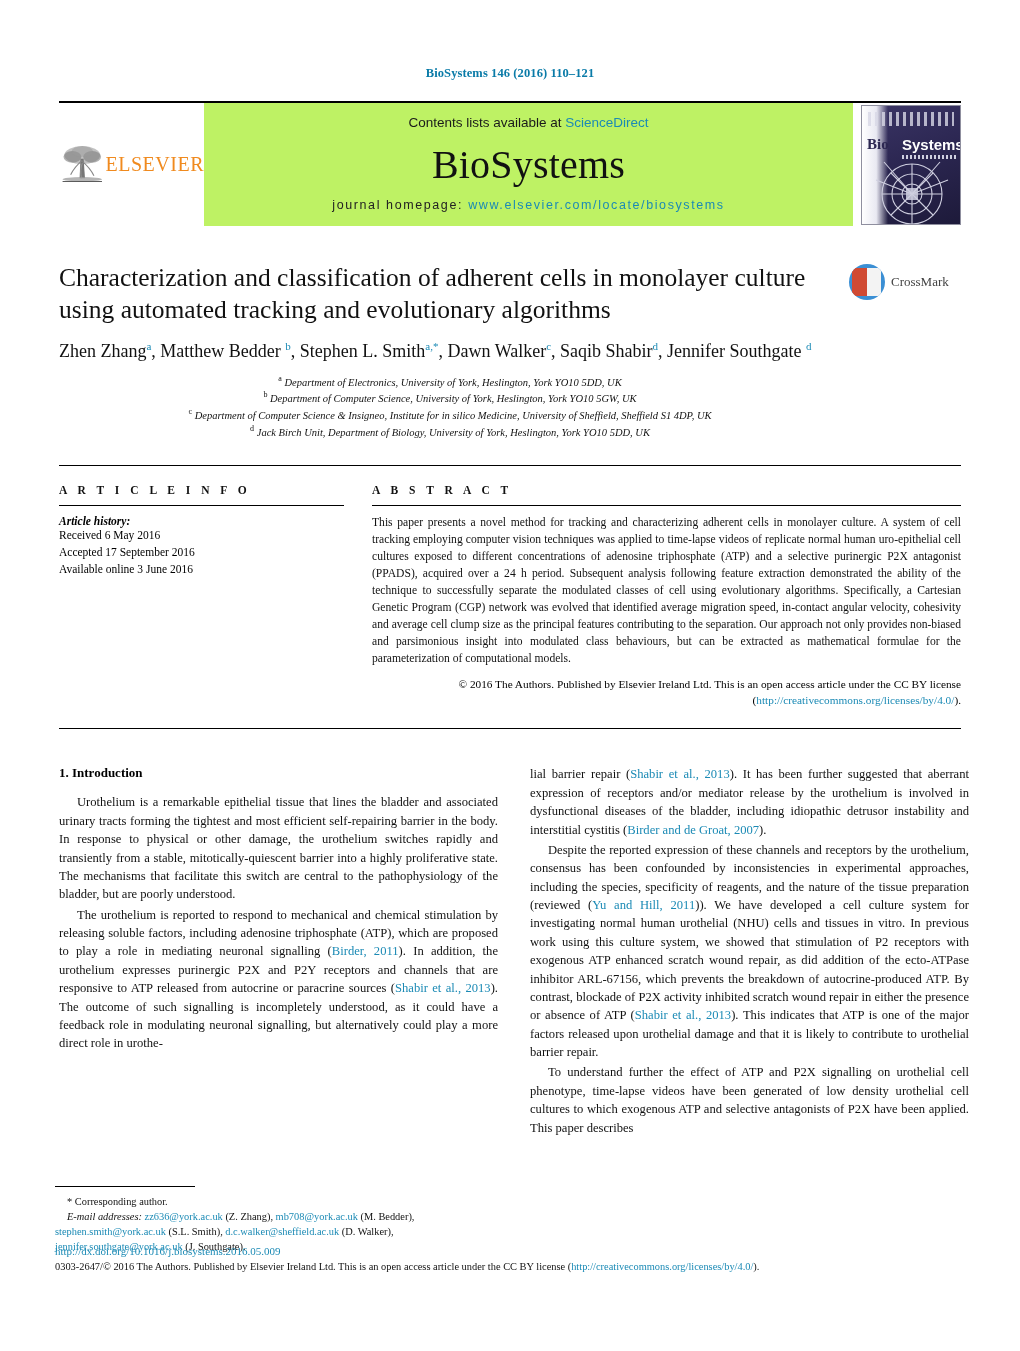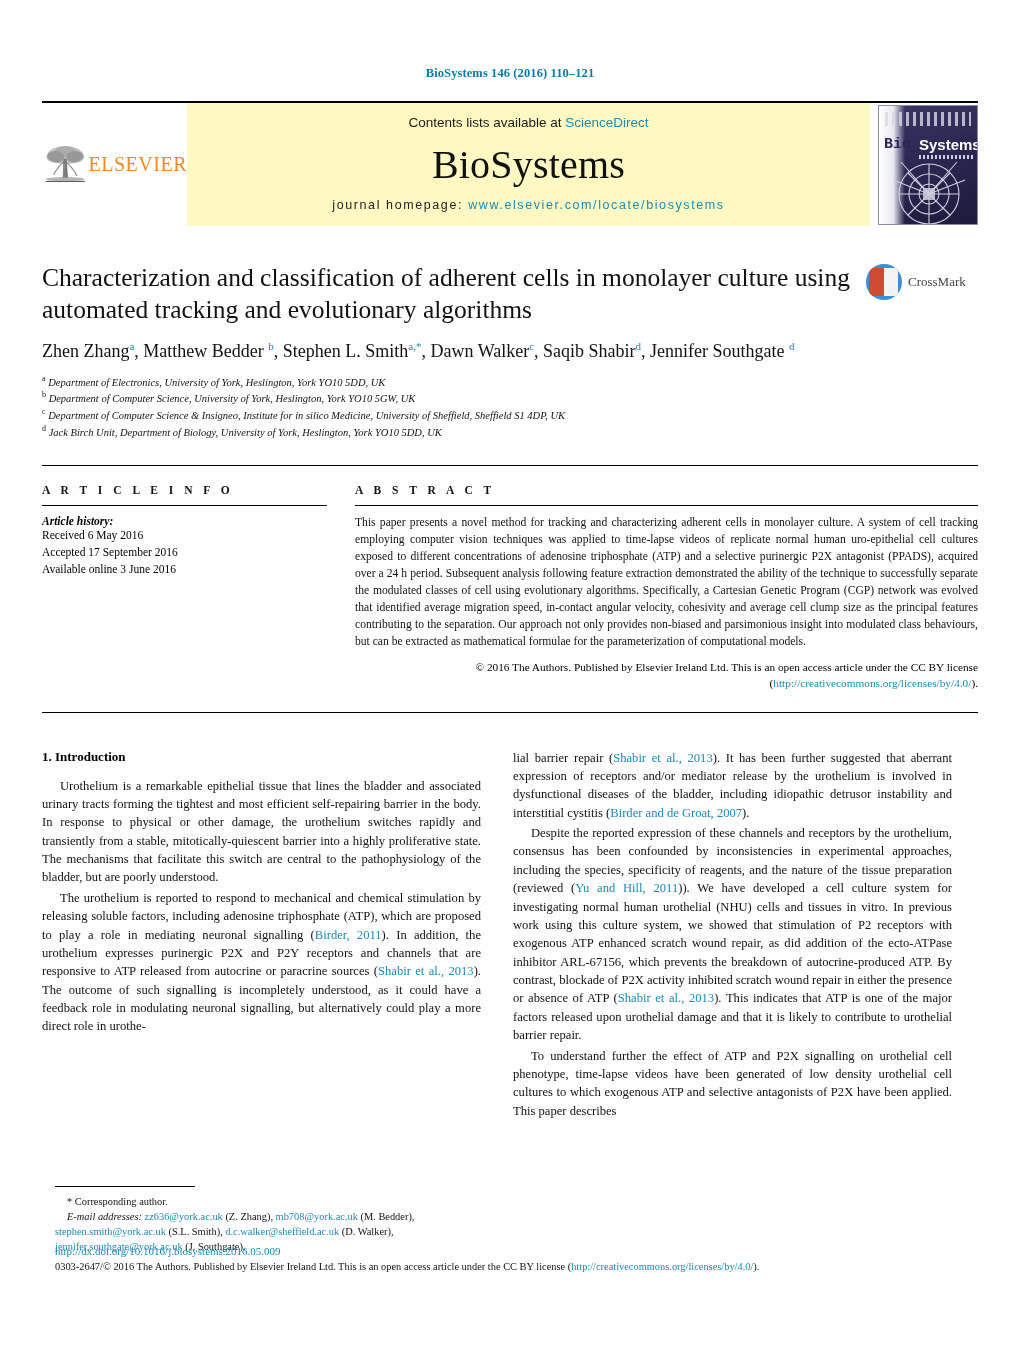--- a/index.html
+++ b/index.html
@@ -10,21 +10,21 @@
     background: #ffffff;
     font-family: "Liberation Serif", "DejaVu Serif", serif;
     color: #000000;
     position: relative;
     overflow: hidden;
   }
   .page {
     position: relative;
     width: 1020px;
     height: 1351px;
-    padding: 0 42px;
+    padding: 0 59px;
   }
 
   
   .running-head {
     text-align: center;
     color: #0a7ba8;
     font-size: 12.5px;
     font-weight: bold;
     padding-top: 66px;
     letter-spacing: 0.1px;
@@ -52,21 +52,21 @@
     font-family: "Liberation Serif", serif;
     font-size: 20px;
     letter-spacing: 0.5px;
     color: #f08a1e;
     font-weight: normal;
     line-height: 1;
     margin-top: 1px;
   }
   .mast-center {
     flex: 1 1 auto;
-    background: #fef9c3;
+    background: #bef264;
     display: flex;
     flex-direction: column;
     align-items: center;
     justify-content: space-between;
     padding: 12px 0 14px 0;
   }
   .contents-line {
     font-size: 13.5px;
     font-family: "Liberation Sans", sans-serif;
     color: #1a1a1a;
@@ -99,21 +99,21 @@
     position: relative;
     overflow: hidden;
     border: 1px solid #8f8f9f;
   }
   .cover-white {
     position: absolute; left: 0; top: 0; width: 26px; height: 100%;
     background: linear-gradient(90deg,#ffffff 0%, #e9e9f2 55%, rgba(255,255,255,0) 100%);
   }
   .cover-bio {
     position: absolute; left: 5px; top: 30px;
-    font-family: Liberation Mono, monospace;
+    font-family: Liberation Serif, serif;
     font-weight: bold; font-size: 15px; color: #2c2752;
   }
   .cover-systems {
     position: absolute; left: 40px; top: 30px;
     font-family: "Liberation Sans", sans-serif;
     font-weight: bold; font-size: 15px; color: #ffffff; text-align: center;
   }
   .cover-sub {
     position: absolute; left: 40px; top: 49px; width: 56px; height: 4px;
     background: repeating-linear-gradient(90deg,#cfcfe0 0 2px, transparent 2px 4px);
@@ -140,20 +140,21 @@
     line-height: 1.35;
     color: #111;
   }
   .authors sup { color: #1b8ab5; font-size: 11px; }
   .affiliations { margin-top: 9px; }
   .affiliations div {
     font-size: 10.5px;
     font-style: italic;
     line-height: 1.45;
     color: #111;
+    text-align: center;
   }
   .affiliations sup { font-style: normal; font-size: 8px; }
 
   .crossmark {
     position: absolute;
     right: 0; top: 2px;
     width: 112px;
     display: flex;
     align-items: center;
     gap: 6px;

